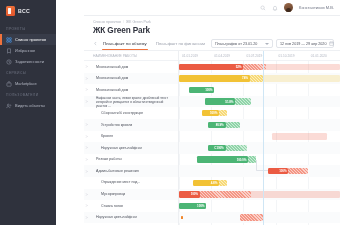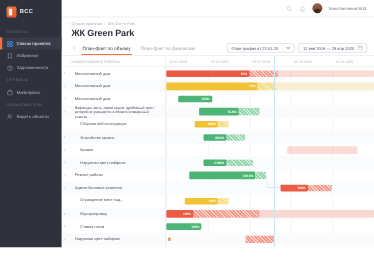--- a/index.html
+++ b/index.html
@@ -3,21 +3,21 @@
 <meta charset="utf-8">
 <style>
   * { box-sizing: border-box; margin: 0; padding: 0; }
   html, body {
     width: 340px; height: 225px;
     overflow: hidden;
     font-family: "Liberation Sans", sans-serif;
     background: #ffffff;
     -webkit-font-smoothing: antialiased;
   }
-  .app { display: flex; width: 340px; height: 225px; }
+  .app { display: flex; width: 340px; height: 225px; gap: 28px; }
 
   
   .sidebar {
     width: 56px; height: 225px;
     background: #2f323d;
     flex: 0 0 56px;
     position: relative;
     overflow: hidden;
   }
   .brand {

